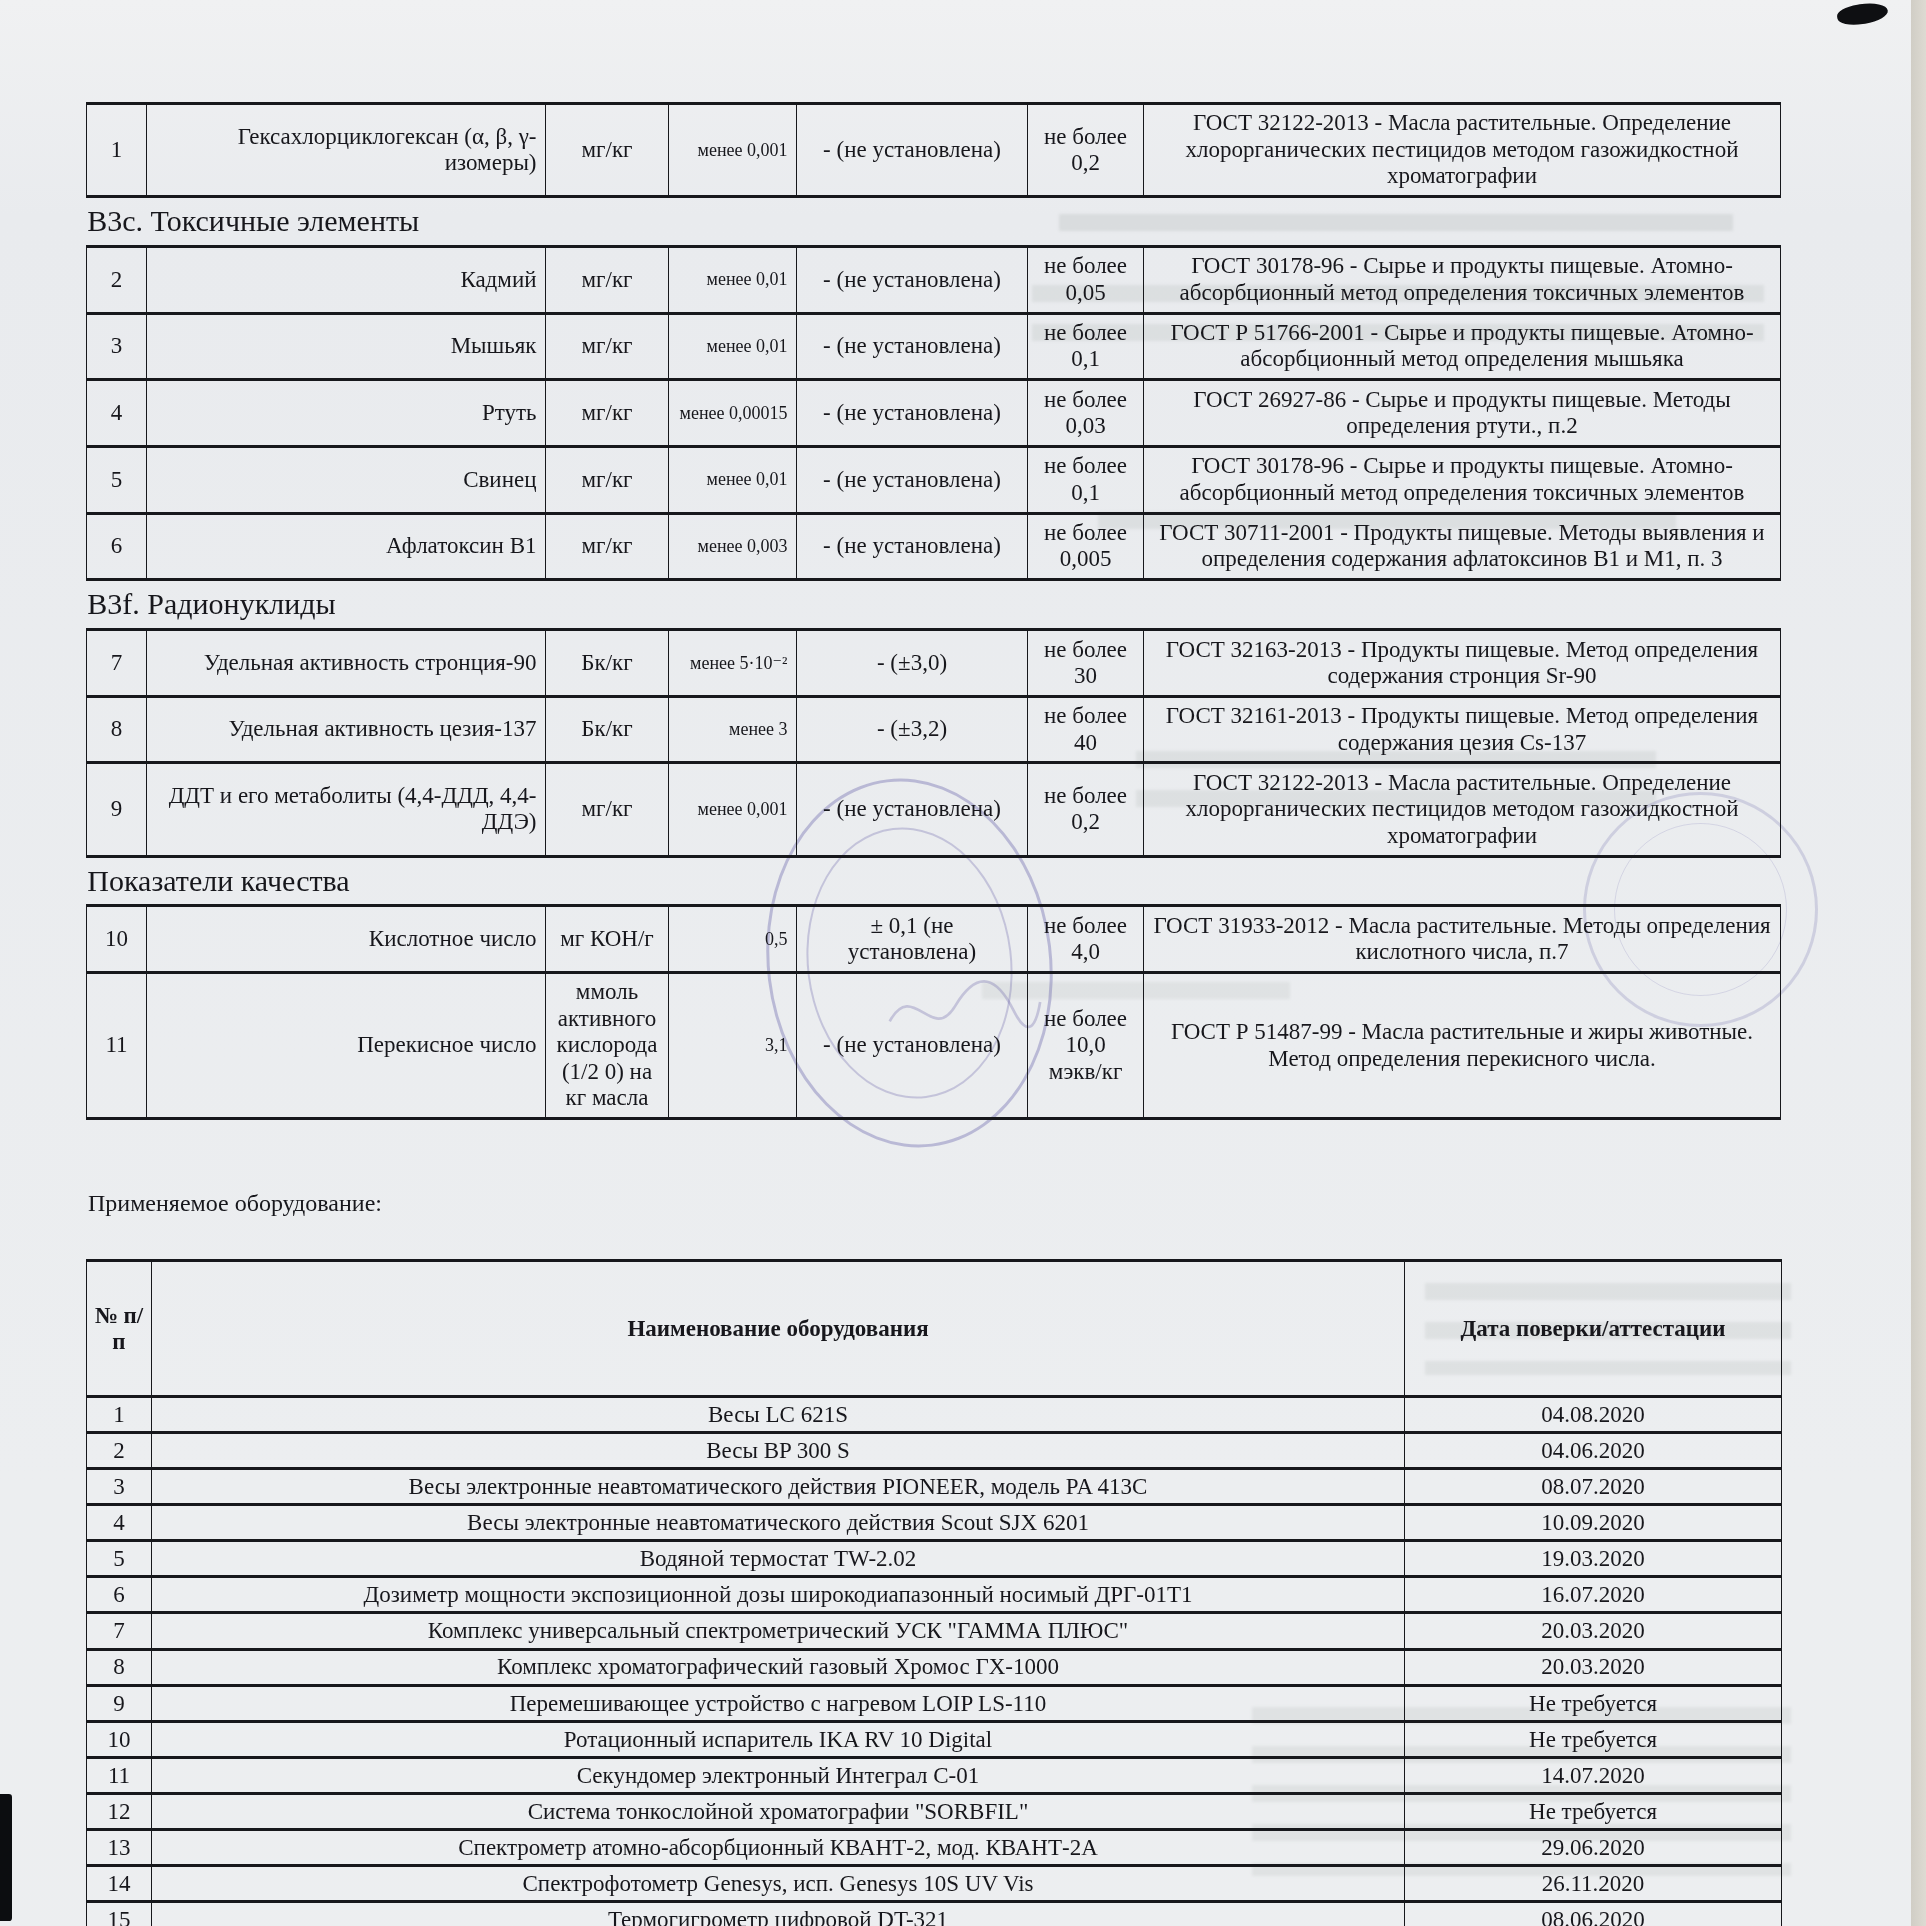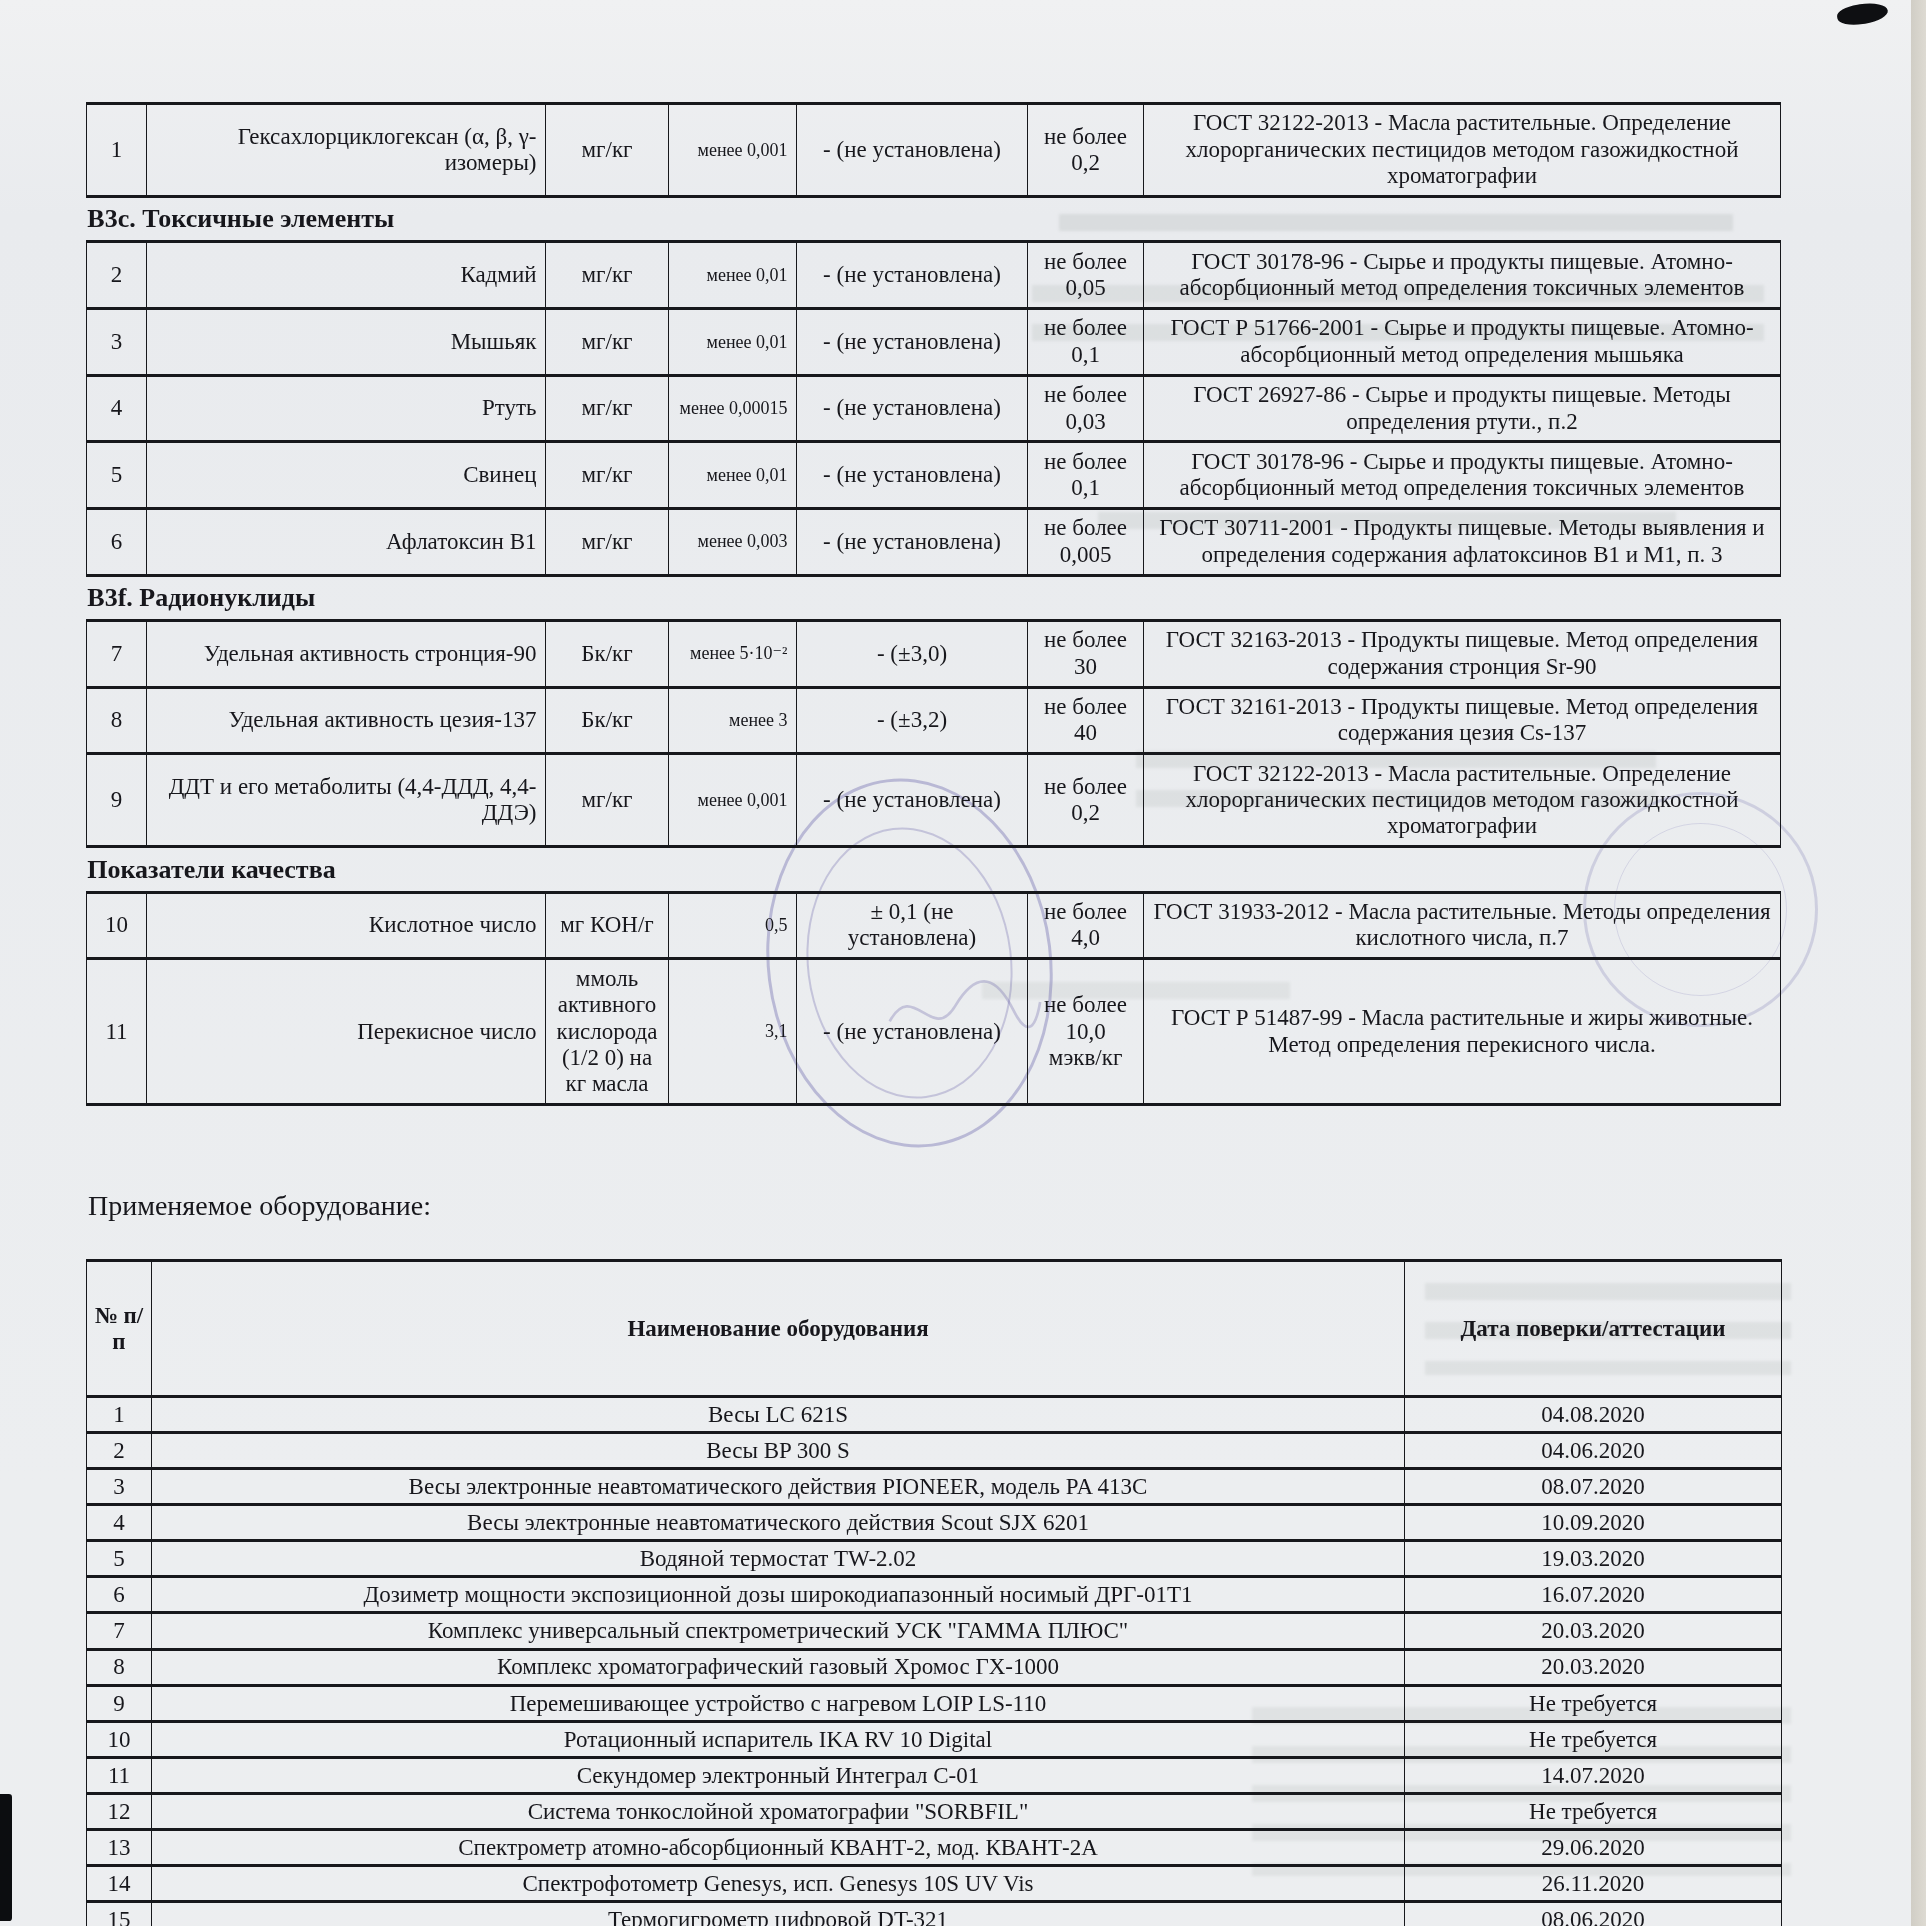--- a/index.html
+++ b/index.html
@@ -41,24 +41,24 @@
   table { border-collapse: collapse; table-layout: fixed; }
   .results-table { position:absolute; left:86px; top:102px; width:1694px; font-size:23px; line-height:1.15; }
   .results-table td { border:1.5px solid #17181c; border-top-width:3.1px; border-bottom-width:3.1px;
     padding:5.4px 8.5px; vertical-align: middle; }
   .results-table td.c-num { text-align:center; }
   .results-table td.c-name { text-align:right; }
   .results-table td.c-unit, .results-table td.c-val, .results-table td.c-err,
   .results-table td.c-norm, .results-table td.c-method { text-align:center; }
   .results-table td.c-val { font-size:18px;text-align:right; }
   .results-table tr.section td { border-left:none; border-right:none;
-    font-weight:bold; font-size:26px; text-align:left; padding:6.2px 0.8px; background:transparent;margin-top:16px; }
-
-  
-  .equipment-heading { position:absolute; left:88px; top:1190px; font-size:28px; }
+    font-weight:normal; font-size:30px; text-align:left; padding:6.2px 0.8px; background:transparent;margin-top:16px; }
+
+  
+  .equipment-heading { position:absolute; left:88px; top:1190px; font-size:24px; }
   .equipment-table { position:absolute; left:86px; top:1259px; width:1694px; font-size:23px; line-height:1.1; }
   .equipment-table th, .equipment-table td { border:1.5px solid #17181c; border-top-width:3.1px; border-bottom-width:3.1px; }
   .equipment-table th { font-weight:bold; text-align:center; vertical-align:middle; padding:7.7px; height:136px; }
   .equipment-table td { padding:3.9px 10px; vertical-align:middle; height:36px; }
   .equipment-table td.e-num { text-align:center; }
   .equipment-table td.e-name { text-align:center; }
   .equipment-table td.e-date { text-align:center; }
 </style>
 </head>
 <body>

